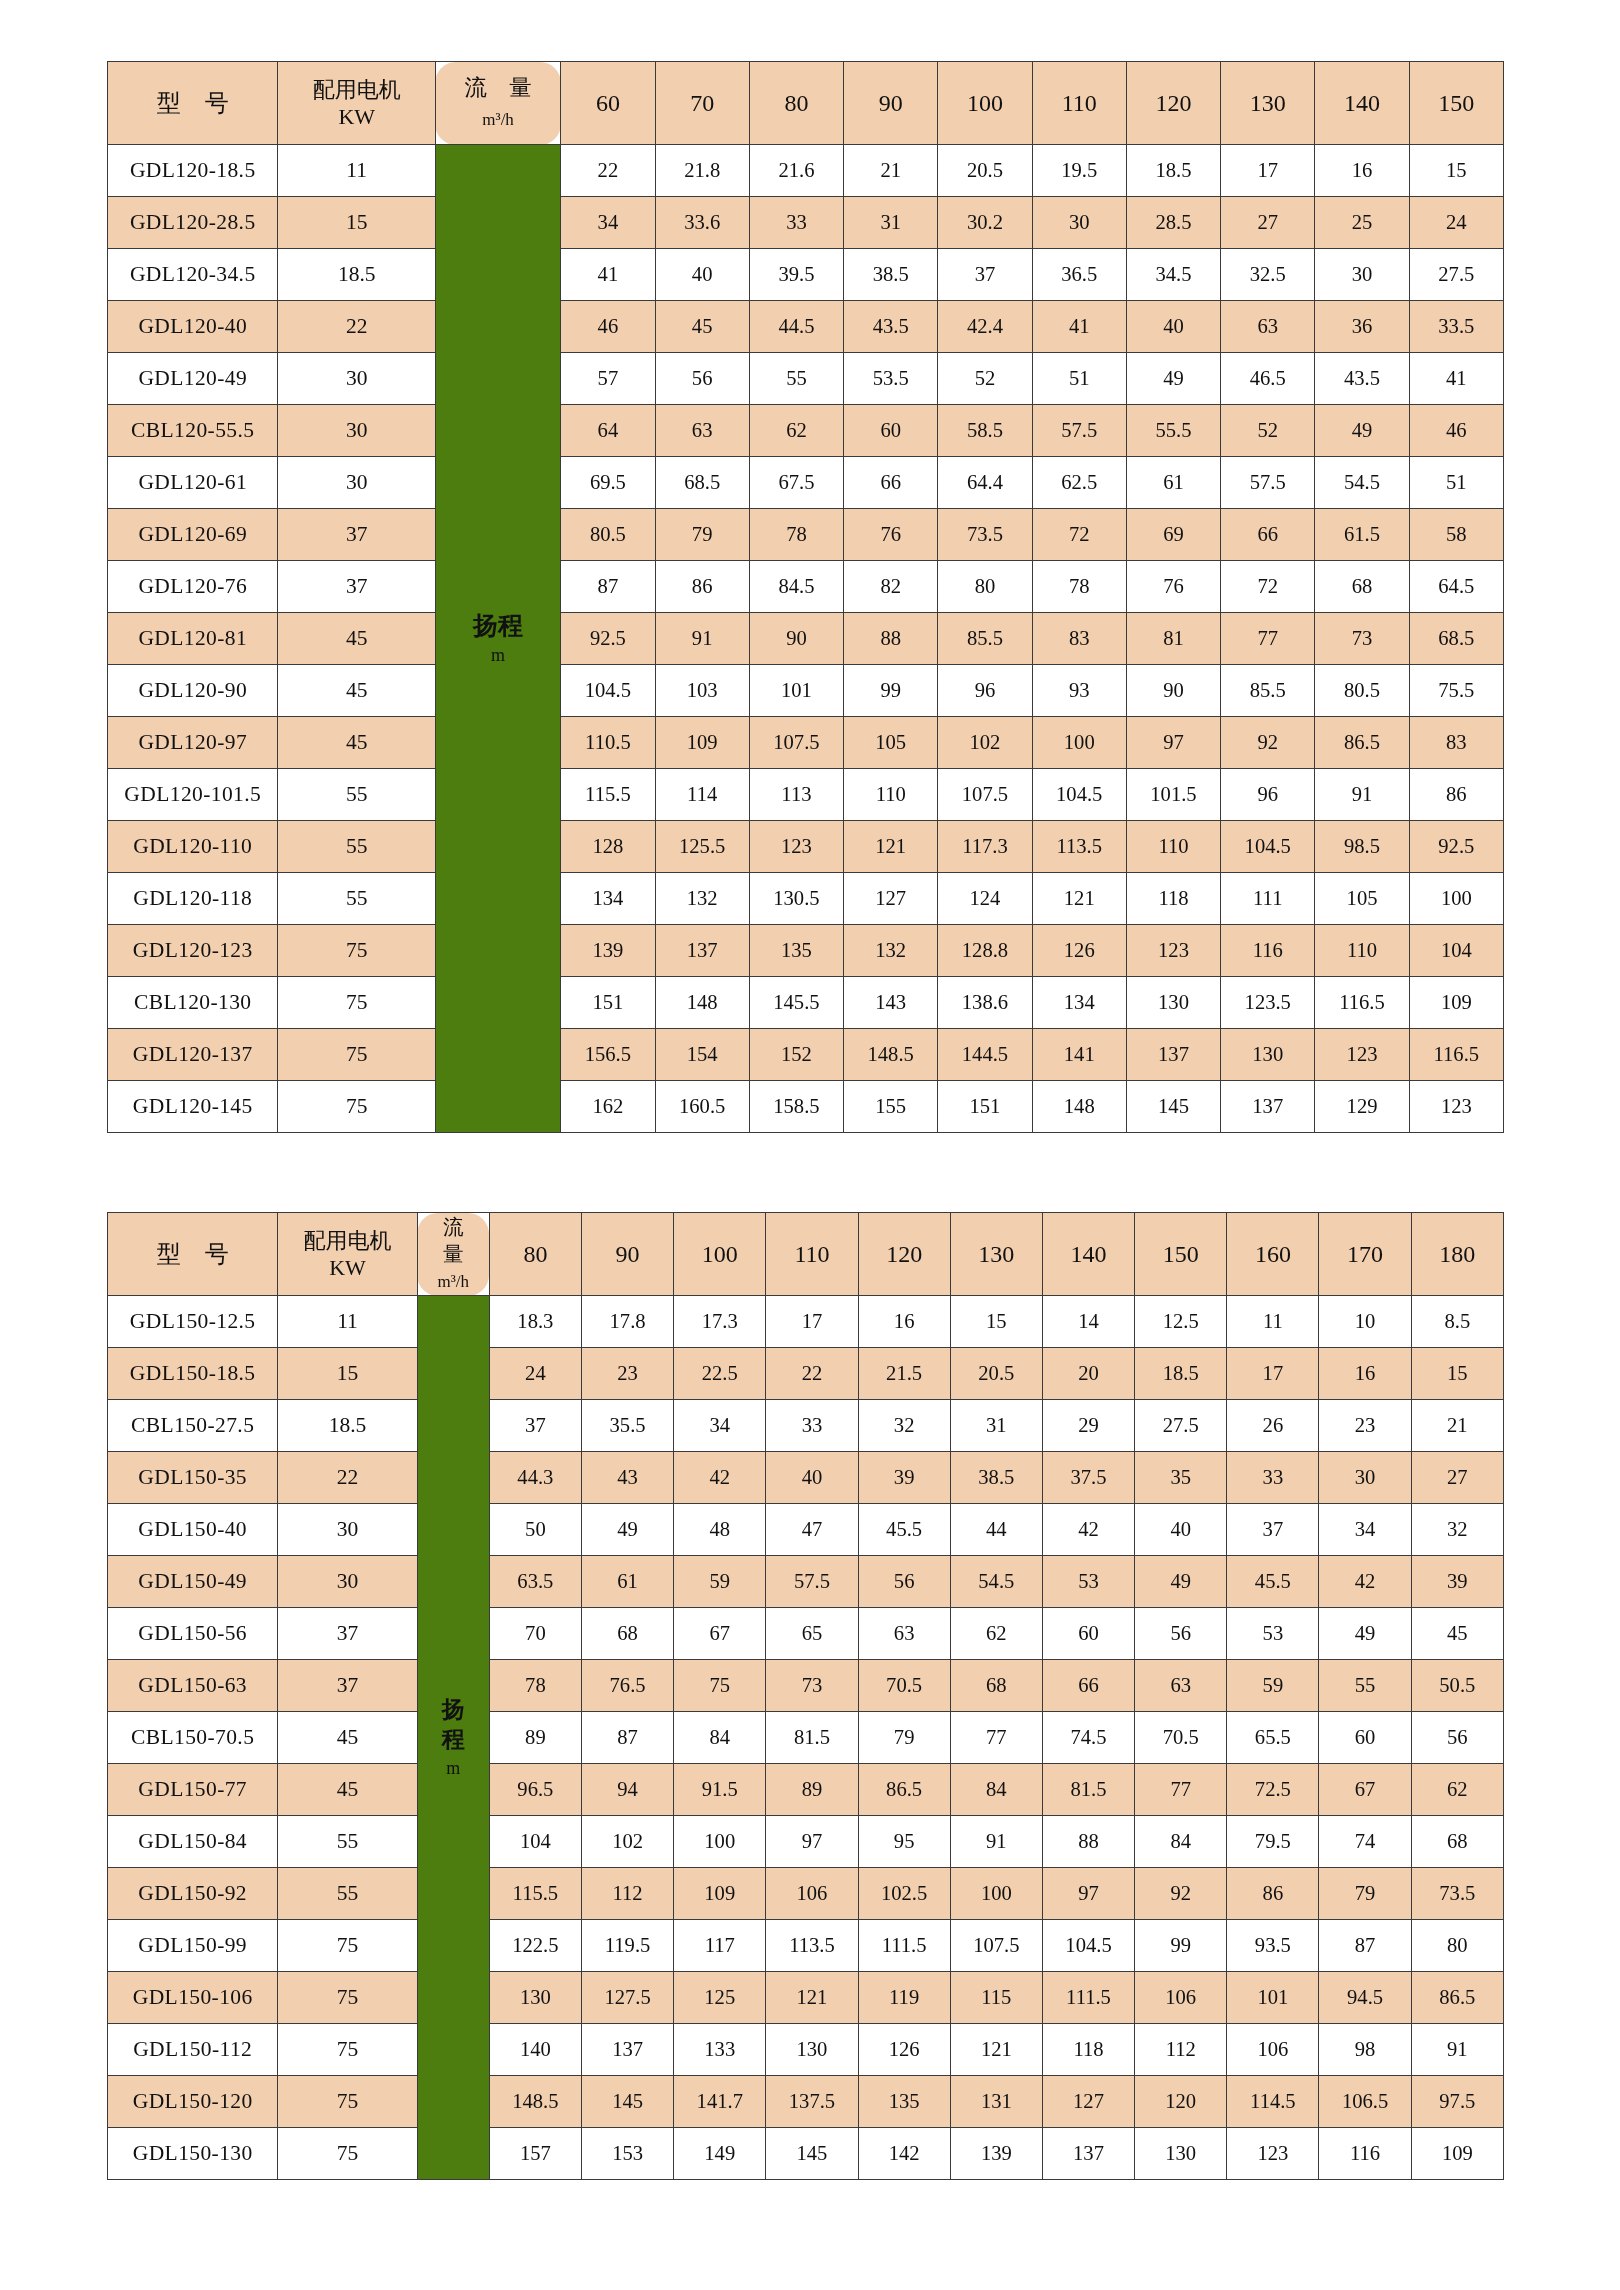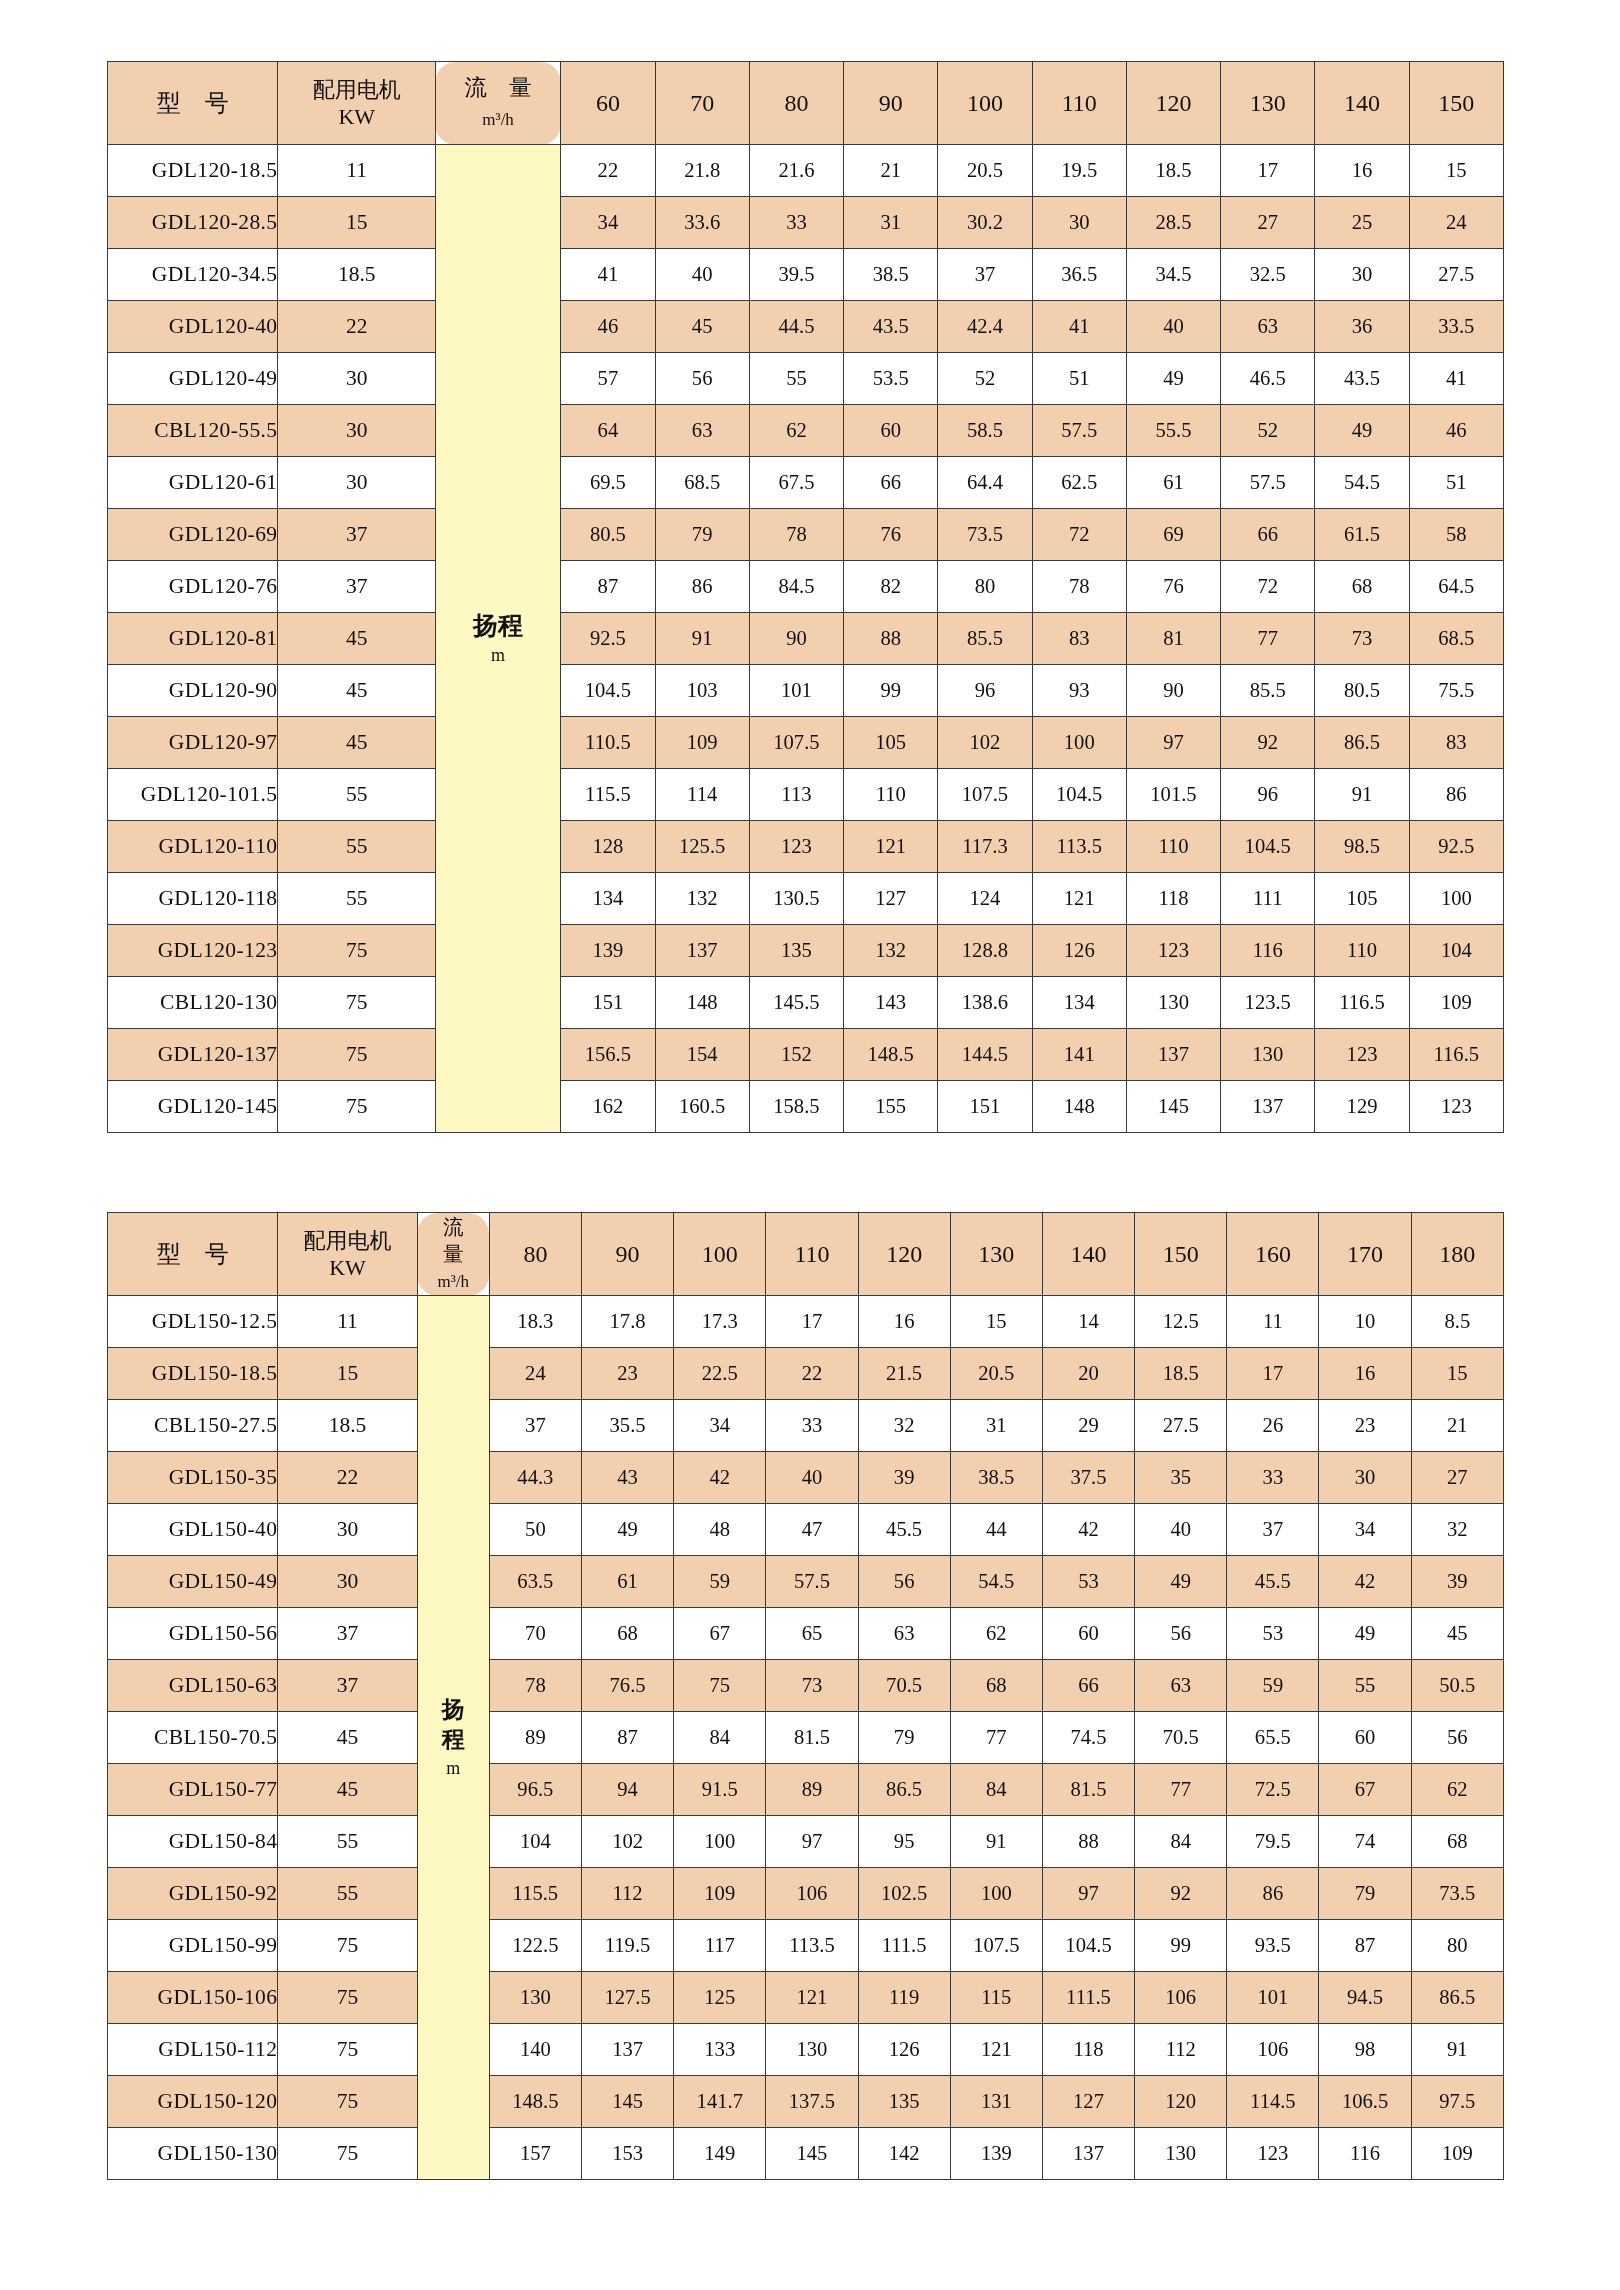--- a/index.html
+++ b/index.html
@@ -59,30 +59,29 @@
     font-size: 24px;
   }
   
   tbody td {
     height: 51px;
     font-size: 20.6px;
   }
   tbody td.model {
     font-size: 21.5px;
     letter-spacing: 0.4px;
-    text-align: right;
   }
   tbody td.motor {
     font-size: 21.5px;
   }
   tbody tr.alt td {
     background: #f2cfae;
   }
   tbody td.headcell {
-    background: #fef9c3;
+    background: #4d7c0f;
     font-size: 25px;
     font-weight: bold;
     line-height: 1.3;
     margin-left: 20px;
   }
   tbody td.headcell .sub {
     font-size: 18px;
     font-weight: normal;
     display: block;
     margin-top: 1.8px;

